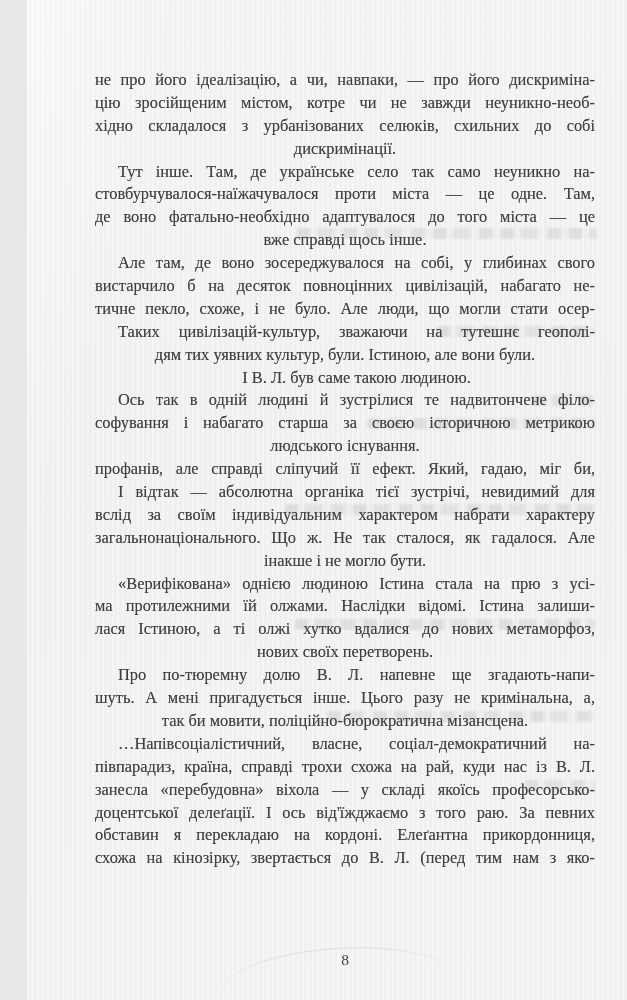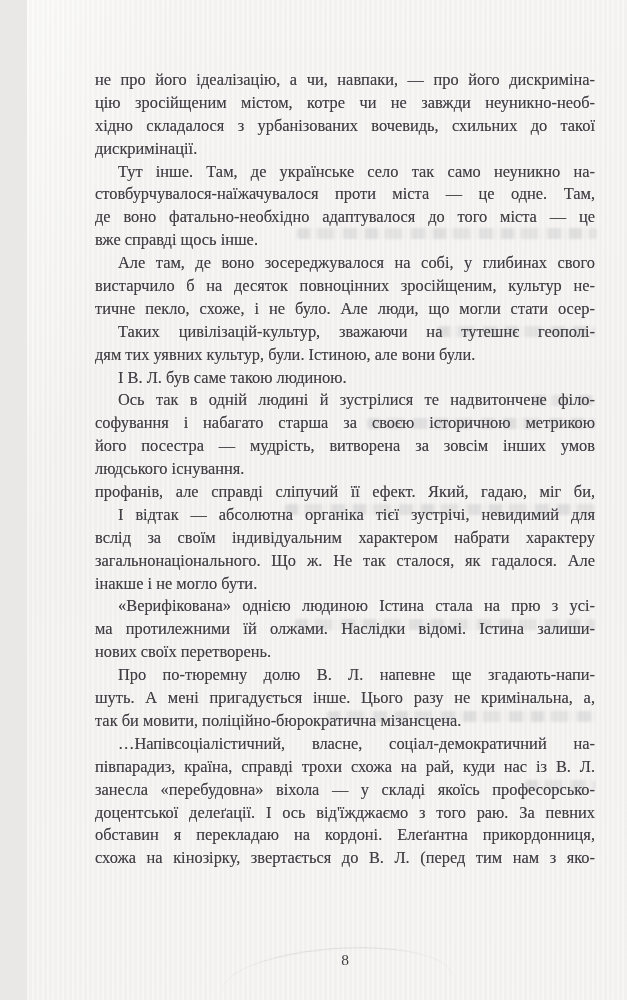--- a/index.html
+++ b/index.html
@@ -36,21 +36,21 @@
   }
   .line{
     height:22.9px;
     overflow:hidden;
     white-space:normal;
   }
   .just{
     text-align:justify;
     text-align-last:justify;
   }
-  .line:not(.just){text-align:left;}
+  .line:not(.just){text-align:center;}
   .indent{text-indent:23px;}
   .page-number{
     position:absolute;
     left:68px;top:951px;width:500px;
     text-align:center;
     font-size:15.5px;
     color:var(--ink,#403f44);
     z-index:2;
   }
   
@@ -91,43 +91,43 @@
   <div class="ghost" style="top:395px;left:505px;width:63px;"></div>
   <div class="ghost" style="top:418px;left:340px;width:228px;"></div>
   <div class="ghost" style="top:504px;left:258px;width:310px;"></div>
   <div class="ghost" style="top:619px;left:268px;width:300px;"></div>
   <div class="ghost" style="top:711px;left:300px;width:268px;"></div>
   <div class="ghost" style="top:780px;left:498px;width:70px;"></div>
 
   <div class="text-column" id="text-col">
       <div class="line just">не про його ідеалізацію, а чи, навпаки, — про його дискриміна-</div>
       <div class="line just">цію зросійщеним містом, котре чи не завжди неуникно-необ-</div>
-      <div class="line just">хідно складалося з урбанізованих вочевидь, схильних до такої</div>
+      <div class="line just">хідно складалося з урбанізованих селюків, схильних до собі</div>
       <div class="line">дискримінації.</div>
       <div class="line indent just">Тут інше. Там, де українське село так само неуникно на-</div>
       <div class="line just">стовбурчувалося-наїжачувалося проти міста — це одне. Там,</div>
       <div class="line just">де воно фатально-необхідно адаптувалося до того міста — це</div>
       <div class="line">вже справді щось інше.</div>
       <div class="line indent just">Але там, де воно зосереджувалося на собі, у глибинах свого</div>
-      <div class="line just">вистарчило б на десяток повноцінних зросійщеним, культур не-</div>
+      <div class="line just">вистарчило б на десяток повноцінних цивілізацій, набагато не-</div>
       <div class="line just">тичне пекло, схоже, і не було. Але люди, що могли стати осер-</div>
       <div class="line indent just">Таких цивілізацій-культур, зважаючи на тутешнє геополі-</div>
       <div class="line">дям тих уявних культур, були. Істиною, але вони були.</div>
       <div class="line indent">І В. Л. був саме такою людиною.</div>
       <div class="line indent just">Ось так в одній людині й зустрілися те надвитончене філо-</div>
       <div class="line just">софування і набагато старша за своєю історичною метрикою</div>
-      <div class="line just">його посестра — мудрість, витворена за зовсім інших умов</div>
       <div class="line">людського існування.</div>
       <div class="line just">профанів, але справді сліпучий її ефект. Який, гадаю, міг би,</div>
       <div class="line indent just">І відтак — абсолютна органіка тієї зустрічі, невидимий для</div>
       <div class="line just">вслід за своїм індивідуальним характером набрати характеру</div>
       <div class="line just">загальнонаціонального. Що ж. Не так сталося, як гадалося. Але</div>
       <div class="line">інакше і не могло бути.</div>
       <div class="line indent just">«Верифікована» однією людиною Істина стала на прю з усі-</div>
       <div class="line just">ма протилежними їй олжами. Наслідки відомі. Істина залиши-</div>
+      <div class="line just">лася Істиною, а ті олжі хутко вдалися до нових метаморфоз,</div>
       <div class="line">нових своїх перетворень.</div>
       <div class="line indent just">Про по-тюремну долю В. Л. напевне ще згадають-напи-</div>
       <div class="line just">шуть. А мені пригадується інше. Цього разу не кримінальна, а,</div>
       <div class="line">так би мовити, поліційно-бюрократична мізансцена.</div>
       <div class="line indent just">…Напівсоціалістичний, власне, соціал-демократичний на-</div>
       <div class="line just">півпарадиз, країна, справді трохи схожа на рай, куди нас із В. Л.</div>
       <div class="line just">занесла «перебудовна» віхола — у складі якоїсь професорсько-</div>
       <div class="line just">доцентської делеґації. І ось від'їжджаємо з того раю. За певних</div>
       <div class="line just">обставин я перекладаю на кордоні. Елеґантна прикордонниця,</div>
       <div class="line just">схожа на кінозірку, звертається до В. Л. (перед тим нам з яко-</div>

